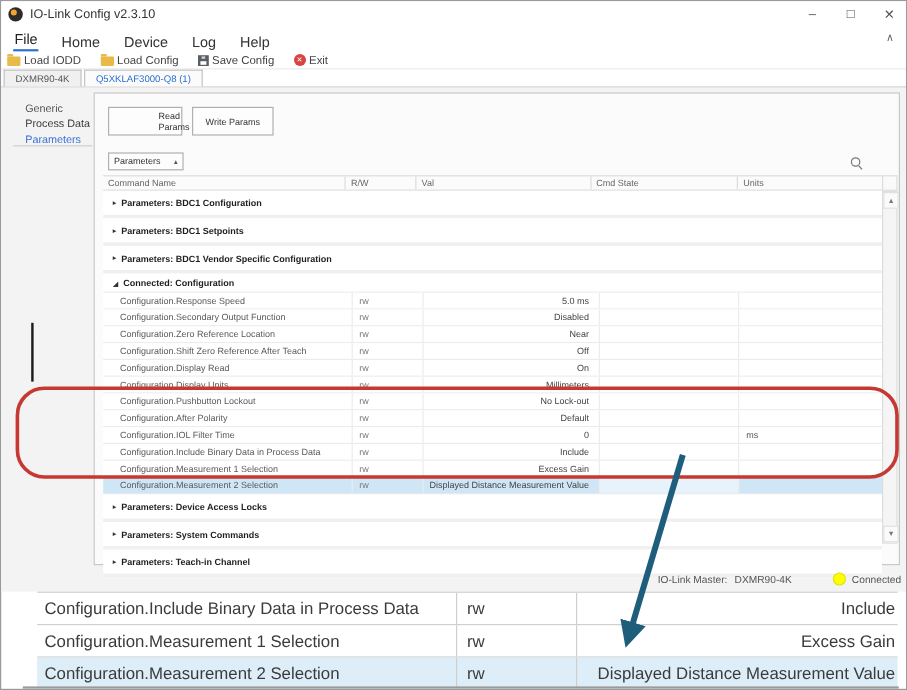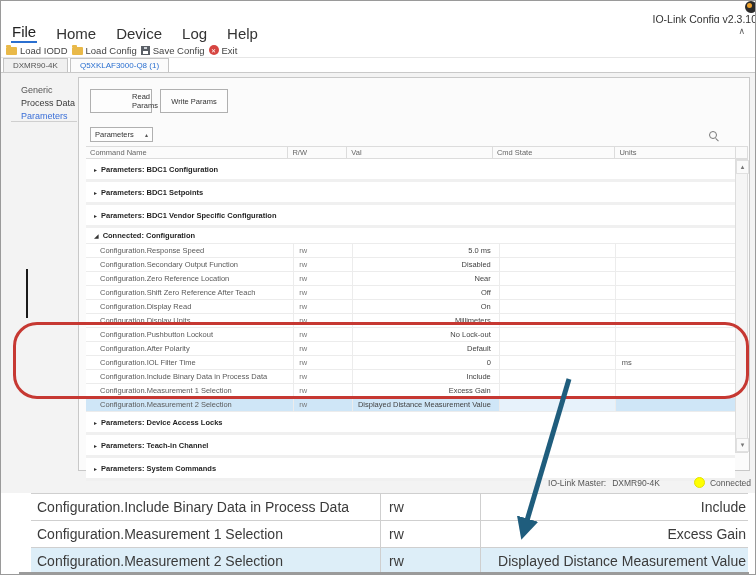--- a/index.html
+++ b/index.html
@@ -1,35 +1,35 @@
 <!DOCTYPE html>
 <html><head>
 <meta charset="utf-8">
 <style>
   html,body{margin:0;padding:0;background:#e8e8e8;}
   .screen{position:relative;width:756px;height:575px;background:#ffffff;
     font-family:"Liberation Sans",sans-serif;overflow:hidden;border:1px solid #9a9a9a;box-sizing:border-box;}
   .abs{position:absolute;box-sizing:border-box;}
 
   
-  .titlebar{left:0;top:0;width:756px;height:22px;background:#fff;display:flex;align-items:flex-end;padding-left:6px;flex-direction:column;}
+  .titlebar{left:0;top:0;width:756px;height:22px;background:#fff;display:flex;align-items:center;padding-left:6px;}
   .app-icon{width:12px;height:12px;border-radius:50%;background:#2b2b2b;position:relative;flex:0 0 auto;}
   .app-icon::after{content:"";position:absolute;left:2px;top:2px;width:5px;height:5px;border-radius:50%;background:#f0a32e;}
   .title-text{font-size:10.5px;color:#333;margin-left:6px;}
   .win-controls{margin-left:auto;display:flex;height:22px;}
   .win-btn{width:32px;height:22px;display:flex;align-items:center;justify-content:center;font-size:11px;color:#555;}
 
   
   .menubar{left:0;top:22px;width:756px;height:20px;background:#fff;display:flex;align-items:flex-end;padding-left:10px;gap:18px;}
-  .menu-item{font-size:15px;color:#333;padding:2px 1px 1px;}
+  .menu-item{font-size:12px;color:#333;padding:2px 1px 1px;}
   .menu-item.active{color:#222;border-bottom:2px solid #2a6fd0;padding-bottom:1px;}
   .ribbon-chevron{position:absolute;right:10px;top:25px;font-size:9px;color:#666;}
 
   
-  .toolbar{left:0;top:42px;width:756px;height:15px;background:#fff;display:flex;align-items:center;padding-left:5px;gap:4px;border-bottom:1px solid #e6e6e6;}
+  .toolbar{left:0;top:42px;width:756px;height:15px;background:#fff;display:flex;align-items:center;padding-left:5px;gap:16px;border-bottom:1px solid #e6e6e6;}
   .tool-item{display:flex;align-items:center;gap:3px;font-size:9.5px;color:#444;}
   .folder-icon{width:11px;height:8px;background:#e9b949;border-radius:1px;position:relative;margin-top:2px;}
   .folder-icon::before{content:"";position:absolute;left:0;top:-2px;width:5px;height:2px;background:#e9b949;border-radius:1px 1px 0 0;}
   .save-icon{width:9px;height:9px;background:#5a5f66;position:relative;}
   .save-icon::before{content:"";position:absolute;left:2px;bottom:1px;width:5px;height:3px;background:#fff;}
   .save-icon::after{content:"";position:absolute;left:3px;top:1px;width:3px;height:2px;background:#cfd3d8;}
   .exit-icon{width:10px;height:10px;border-radius:50%;background:#d64541;color:#fff;font-size:6px;display:flex;align-items:center;justify-content:center;}
 
   
   .tabbar{left:0;top:57px;width:756px;height:15px;background:#fff;border-bottom:1px solid #c9c9c9;display:flex;align-items:stretch;padding-left:2px;}
@@ -280,25 +280,25 @@
       <span class="c cmdc w-cmd"></span>
       <span class="c units w-units"></span>
     </div>
 
     <div class="grow">
       <span class="chev">▸</span>
       <span class="gtext">Parameters: Device Access Locks</span>
     </div>
     <div class="grow">
       <span class="chev">▸</span>
+      <span class="gtext">Parameters: System Commands</span>
+    </div>
+    <div class="grow">
+      <span class="chev">▸</span>
       <span class="gtext">Parameters: Teach-in Channel</span>
-    </div>
-    <div class="grow">
-      <span class="chev">▸</span>
-      <span class="gtext">Parameters: System Commands</span>
     </div>
   </div>
 
   <div class="abs vscroll">
     <span class="scroll-btn sb-up">▴</span>
     <span class="scroll-btn sb-down">▾</span>
   </div>
 
   <div class="abs statusbar">
     <span>IO-Link Master:</span>

